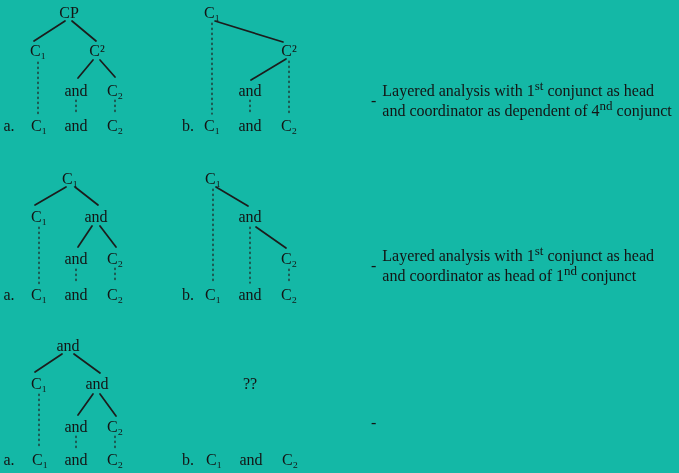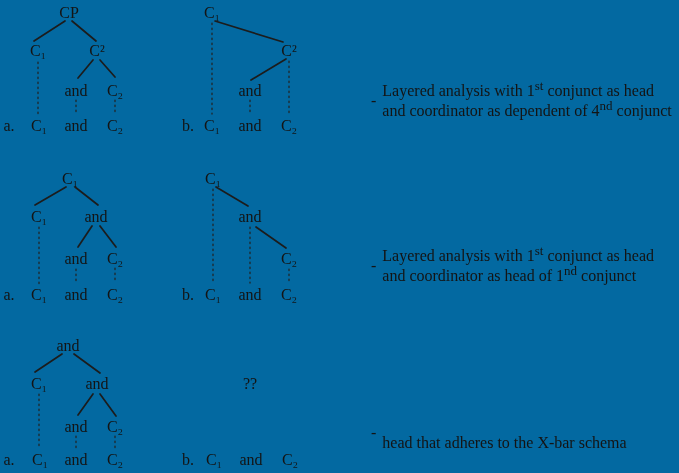--- a/index.html
+++ b/index.html
@@ -1,17 +1,17 @@
 <!DOCTYPE html>
 <html><head>
 <meta charset="utf-8">
 <style>
   html,body{margin:0;padding:0;background:#fff;}
   .stage{
-    position:relative;width:679px;height:473px;background:#0369a1;overflow:hidden;
+    position:relative;width:679px;height:473px;background:#14b8a6;overflow:hidden;
     font-family:"Liberation Serif","DejaVu Serif",serif;color:#141414;
   }
   svg.lines{position:absolute;left:0;top:0;width:679px;height:473px;}
   line.solid{stroke:#1c1c1c;stroke-width:1.7;stroke-linecap:round;}
   line.dotted{stroke:#222;stroke-width:1.25;stroke-dasharray:1.6 3.4;stroke-linecap:round;}
   .node{
     position:absolute;transform:translateX(-50%);
     font-size:16px;line-height:17px;white-space:nowrap;text-align:center;
   }
   .annotation{
@@ -120,16 +120,16 @@
   <div class="annotation" style="left:371px;top:81px">
     <span class="bullet">-</span>
     <div class="text"><span>Layered analysis with 1</span><sup>st</sup><span> conjunct as head</span><br><span>and coordinator as dependent of 4</span><sup>nd</sup><span> conjunct</span></div>
   </div>
   <div class="annotation" style="left:371px;top:246px">
     <span class="bullet">-</span>
     <div class="text"><span>Layered analysis with 1</span><sup>st</sup><span> conjunct as head</span><br><span>and coordinator as head of 1</span><sup>nd</sup><span> conjunct</span></div>
   </div>
   <div class="annotation" style="left:371px;top:413px">
     <span class="bullet">-</span>
-    <div class="text"><br><span>head that adheres to the X-bar schema</span></div>
+    <div class="text"><br></div>
   </div>
 
 </div>
 
 </body></html>

